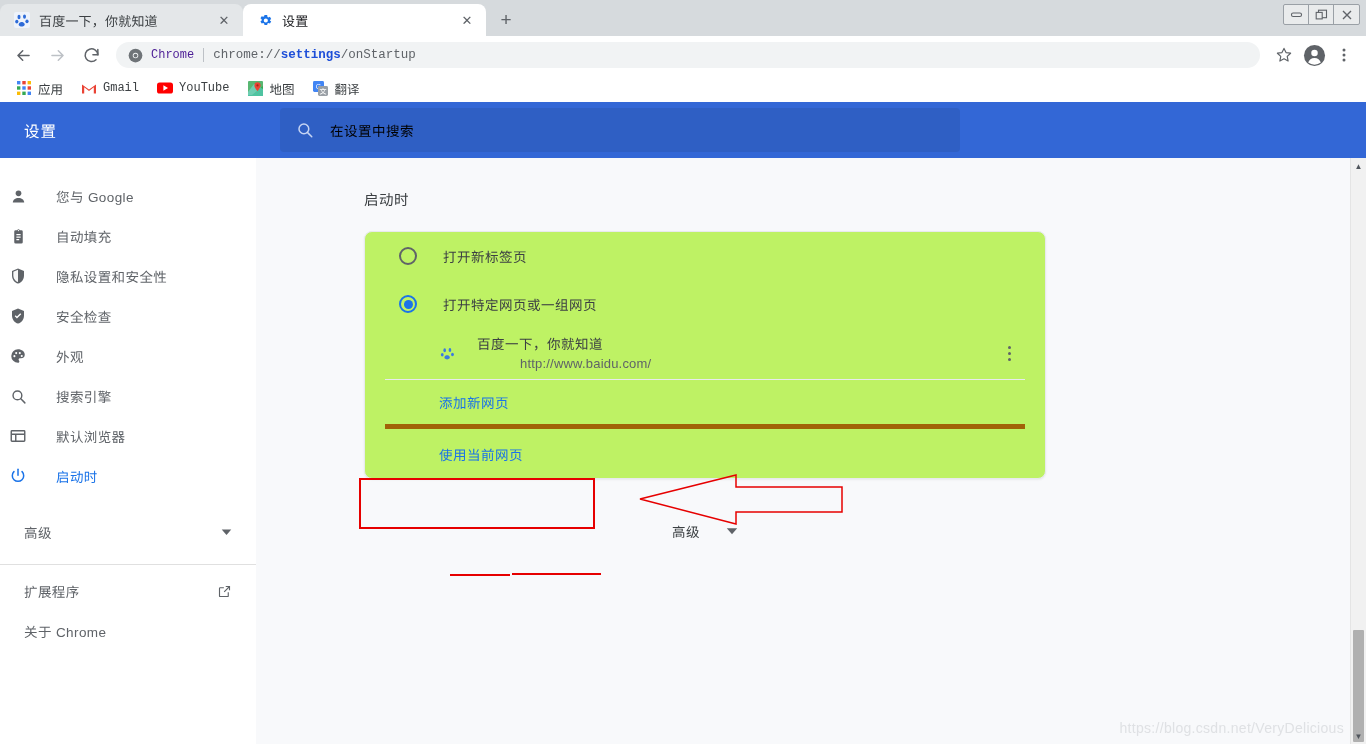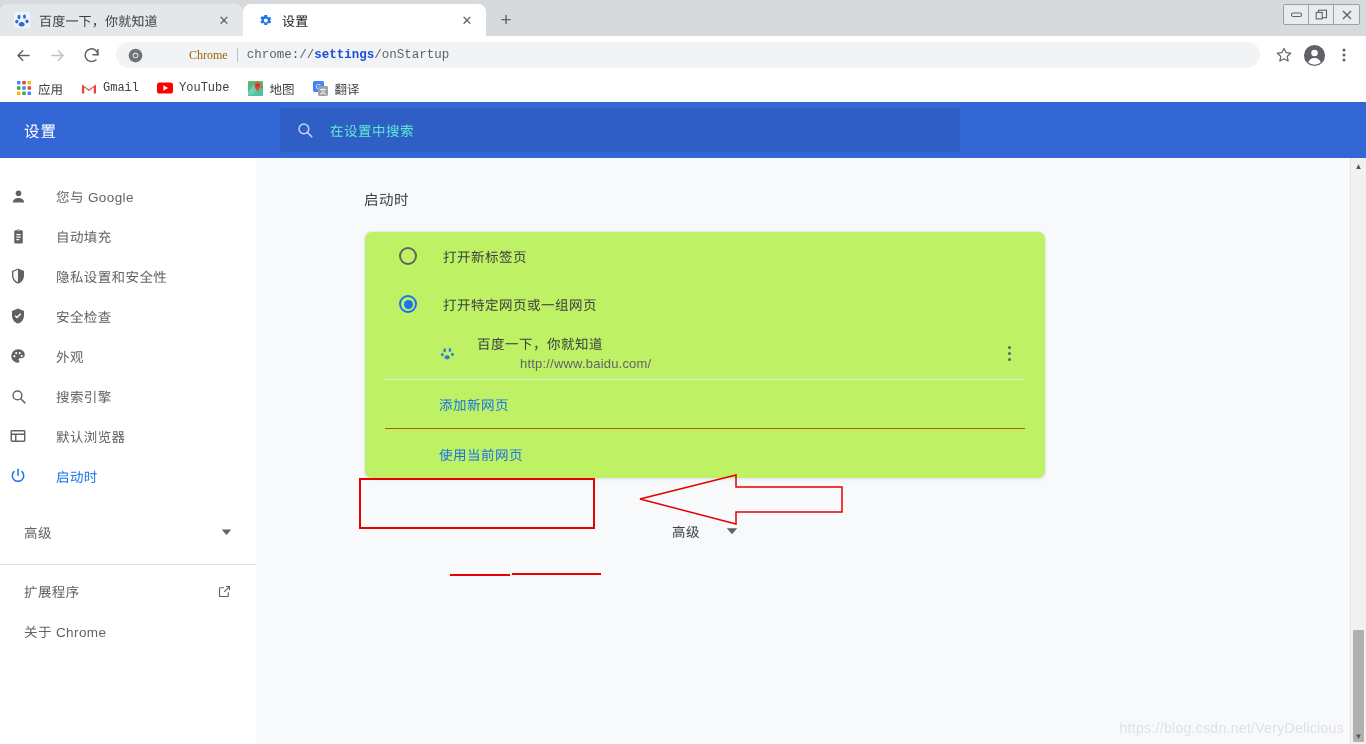--- a/index.html
+++ b/index.html
@@ -76,22 +76,22 @@
   }
   .nav-btn.disabled { color: #bdc1c6; }
   .omnibox {
     flex: 1 1 auto; height: 26px; margin: 0 8px 0 6px;
     background: #f1f3f4; border-radius: 13px;
     display: flex; align-items: center; padding: 0 12px;
     min-width: 0;
   }
   .omni-chrome-ico { width: 15px; height: 15px; flex: 0 0 15px; margin-right: 8px; }
   .omni-chip {
-    font-family: Liberation Serif, serif;
-    font-size: 12px; color: #a16207; white-space: nowrap; margin-left: 38px;
+    font-family: Liberation Mono, monospace;
+    font-size: 12px; color: #4c1d95; white-space: nowrap;
   }
   .omni-sep { width: 1px; height: 14px; background: #bdc1c6; margin: 0 9px; flex: 0 0 1px; }
   .omni-url {
     font-family: "Liberation Mono", "DejaVu Sans Mono", monospace;
     font-size: 12.5px; color: #5f6368; white-space: nowrap;
   }
   .omni-url b { color: #1d4ed8; font-weight: 700; }
   .tb-icon {
     width: 28px; height: 28px; flex: 0 0 28px;
     display: flex; align-items: center; justify-content: center;
@@ -130,21 +130,21 @@
   .settings-title {
     width: 256px; padding-left: 24px;
     color: #ffffff; font-size: 15.5px; letter-spacing: 1px;
   }
   .settings-search {
     width: 680px; height: 44px; background: #2f5fc4;
     border-radius: 4px; display: flex; align-items: center;
     padding: 0 16px; margin-left: 24px;
   }
   .search-ico { width: 18px; height: 18px; flex: 0 0 18px; margin-right: 16px; color: #c6d4f3; }
-  .search-ph { color: #5eead4; font-size: 13.5px; letter-spacing: .5px; font-family: Liberation Mono, monospace; }
+  .search-ph { color: #000000; font-size: 13.5px; letter-spacing: .5px; font-family: Liberation Mono, monospace; }
 
   .body-area { display: flex; height: calc(100% - 56px); position: relative; }
 
   
   .sidebar {
     width: 256px; flex: 0 0 256px; background: #ffffff;
     padding-top: 18px;
   }
   .nav-item {
     display: flex; align-items: center; height: 40px;
@@ -220,21 +220,21 @@
   .kebab {
     width: 24px; height: 24px; flex: 0 0 24px;
     display: flex; flex-direction: column; align-items: center;
     justify-content: center; gap: 3px;
   }
   .kebab span { width: 3px; height: 3px; border-radius: 50%; background: #5f6368; display: block; }
 
   .link-row {
     display: flex; align-items: center; height: 49px;
     padding-left: 54px;
-    border-bottom: 1px solid #a16207;
+    border-bottom: 5px solid #a16207;
     font-size: 13.5px; color: #1a73e8; letter-spacing: .5px;
   }
   .link-row.last { border-bottom: none; }
 
   .adv-toggle {
     width: 682px; display: flex; align-items: center; justify-content: center;
     gap: 26px; margin-top: 42px; color: #3c4043; font-size: 13.5px;
     letter-spacing: .5px;
   }
 

